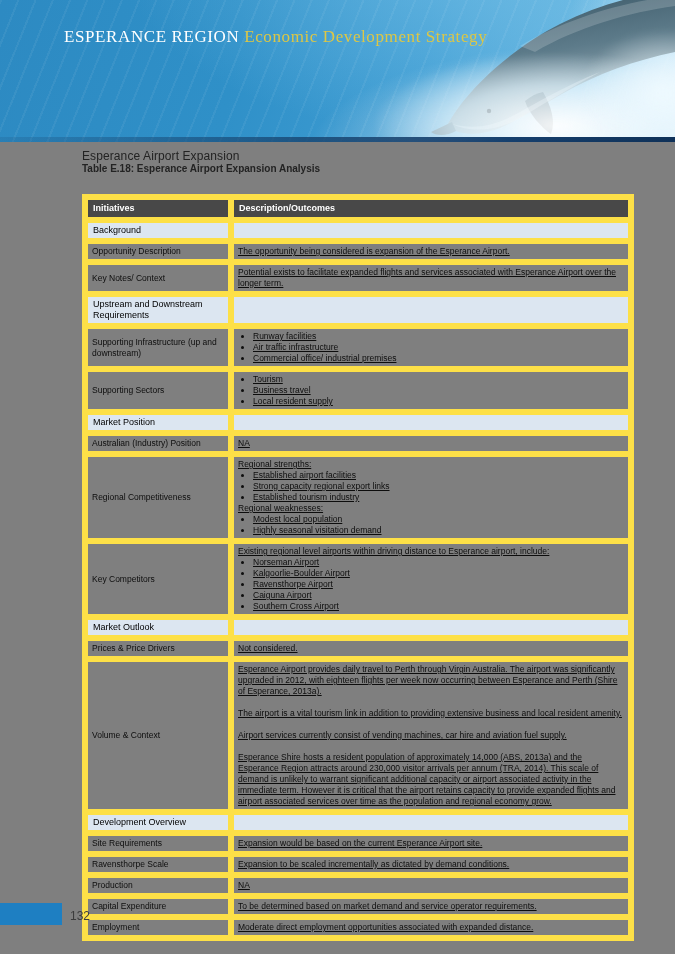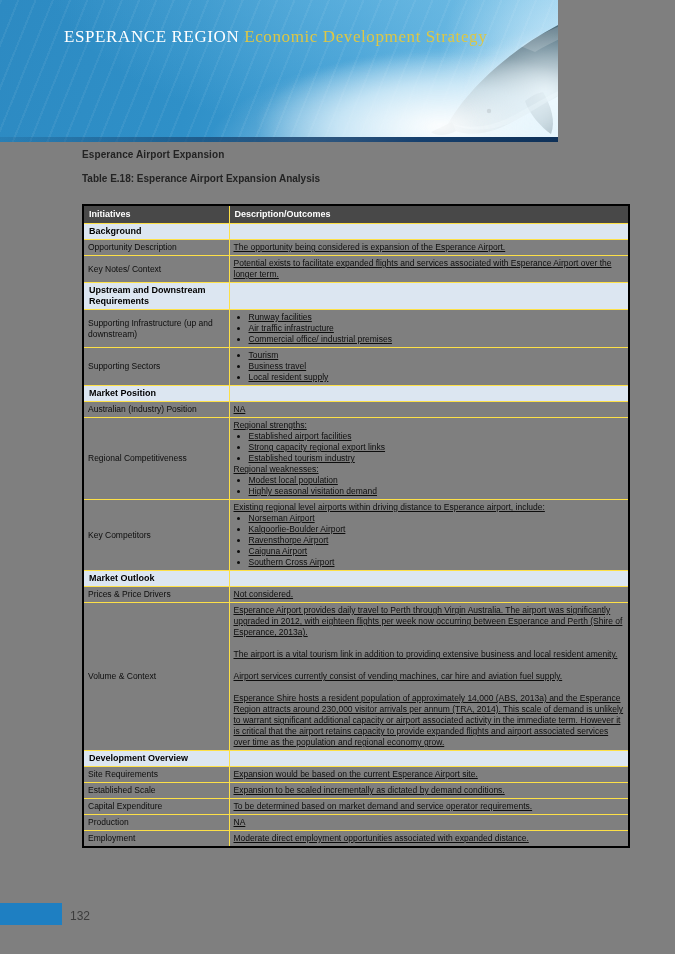--- a/index.html
+++ b/index.html
@@ -10,21 +10,21 @@
     height: 954px;
     background: #7f7f7f;
     overflow: hidden;
     font-family: "Liberation Sans", "DejaVu Sans", sans-serif;
     color: #111;
   }
 
   
   .banner {
     position: relative;
-    width: 558px;
+    width: 675px;
     height: 142px;
     background:
       radial-gradient(ellipse 420px 160px at 88% 108%, rgba(255,255,255,0.85) 0%, rgba(255,255,255,0.45) 35%, rgba(255,255,255,0) 68%),
       radial-gradient(ellipse 180px 220px at 101% 55%, rgba(235,248,255,0.75) 0%, rgba(235,248,255,0) 70%),
       radial-gradient(ellipse 500px 260px at 70% -30%, rgba(130,200,235,0.55) 0%, rgba(130,200,235,0) 70%),
       linear-gradient(100deg, #2d8ac2 0%, #2f90c8 35%, #3f9dd3 62%, #63b4e0 85%, #8ecdee 100%);
     overflow: hidden;
   }
   .banner .streaks {
     position: absolute; inset: 0;
@@ -51,57 +51,57 @@
     position: absolute; left: 64px; top: 27px;
     font-family: "Liberation Serif", "DejaVu Serif", serif;
     font-size: 17px; letter-spacing: 0.6px; white-space: nowrap;
   }
   .banner-title .t-main { color: #ffffff; }
   .banner-title .t-sub  { color: #ddc745; }
 
   
   .content { padding: 7px 0 0 82px; }
   .doc-heading {
-    font-size: 10px; font-weight: bold; color: #232323;
-    margin-bottom: 13px; letter-spacing: 0.1px;
+    font-size: 12px; font-weight: normal; color: #232323;
+    letter-spacing: 0.1px;
   }
   .table-caption {
     font-size: 10px; font-weight: bold; color: #232323;
     margin-bottom: 20px;
   }
 
   table.analysis {
     width: 546px;
     border-collapse: collapse;
     table-layout: fixed;
     border: 2px solid #000;
     background: transparent;
   }
   table.analysis col.c1 { width: 146px; }
   table.analysis col.c2 { width: 400px; }
   table.analysis th, table.analysis td {
-    border: 1px solid #fde047;
+    border: 6px solid #fde047;
     padding: 2px 4px;
     font-size: 8.5px;
     line-height: 11px;
     text-align: left;
     vertical-align: middle;
     overflow: hidden;
     margin-left: 24px;
   }
   tr.head-row th {
     background: #484848;
     color: #fff;
     font-size: 9px;
     font-weight: bold;
     padding: 3px 5px;
   }
   tr.section-row td {
     background: #dce6f1;
-    font-weight: bold;
+    font-weight: normal;
     color: #000;
     font-size: 9px;
     padding: 2px 5px;
   }
   tr.data-row td.label-cell { color: #0d0d0d; vertical-align: middle; }
   tr.data-row td.value-cell { vertical-align: top; color: #0d0d0d; text-decoration: underline; }
   td.value-cell .para { margin: 0; }
   td.value-cell .para.gap { margin-bottom: 11px; }
   td.value-cell ul {
     margin: 0; padding-left: 15px;
@@ -282,35 +282,35 @@
           <td>Development Overview</td>
           <td></td>
         </tr>
         <tr class="data-row">
           <td class="label-cell">Site Requirements</td>
           <td class="value-cell">
             <div class="para">Expansion would be based on the current Esperance Airport site.</div>
           </td>
         </tr>
         <tr class="data-row">
-          <td class="label-cell">Established Scale</td>
+          <td class="label-cell">Ravensthorpe Scale</td>
           <td class="value-cell">
             <div class="para">Expansion to be scaled incrementally as dictated by demand conditions.</div>
           </td>
         </tr>
         <tr class="data-row">
+          <td class="label-cell">Production</td>
+          <td class="value-cell">
+            <div class="para">NA</div>
+          </td>
+        </tr>
+        <tr class="data-row">
           <td class="label-cell">Capital Expenditure</td>
           <td class="value-cell">
             <div class="para">To be determined based on market demand and service operator requirements.</div>
-          </td>
-        </tr>
-        <tr class="data-row">
-          <td class="label-cell">Production</td>
-          <td class="value-cell">
-            <div class="para">NA</div>
           </td>
         </tr>
         <tr class="data-row">
           <td class="label-cell">Employment</td>
           <td class="value-cell">
             <div class="para">Moderate direct employment opportunities associated with expanded distance.</div>
           </td>
         </tr>
       </tbody>
   </table>

